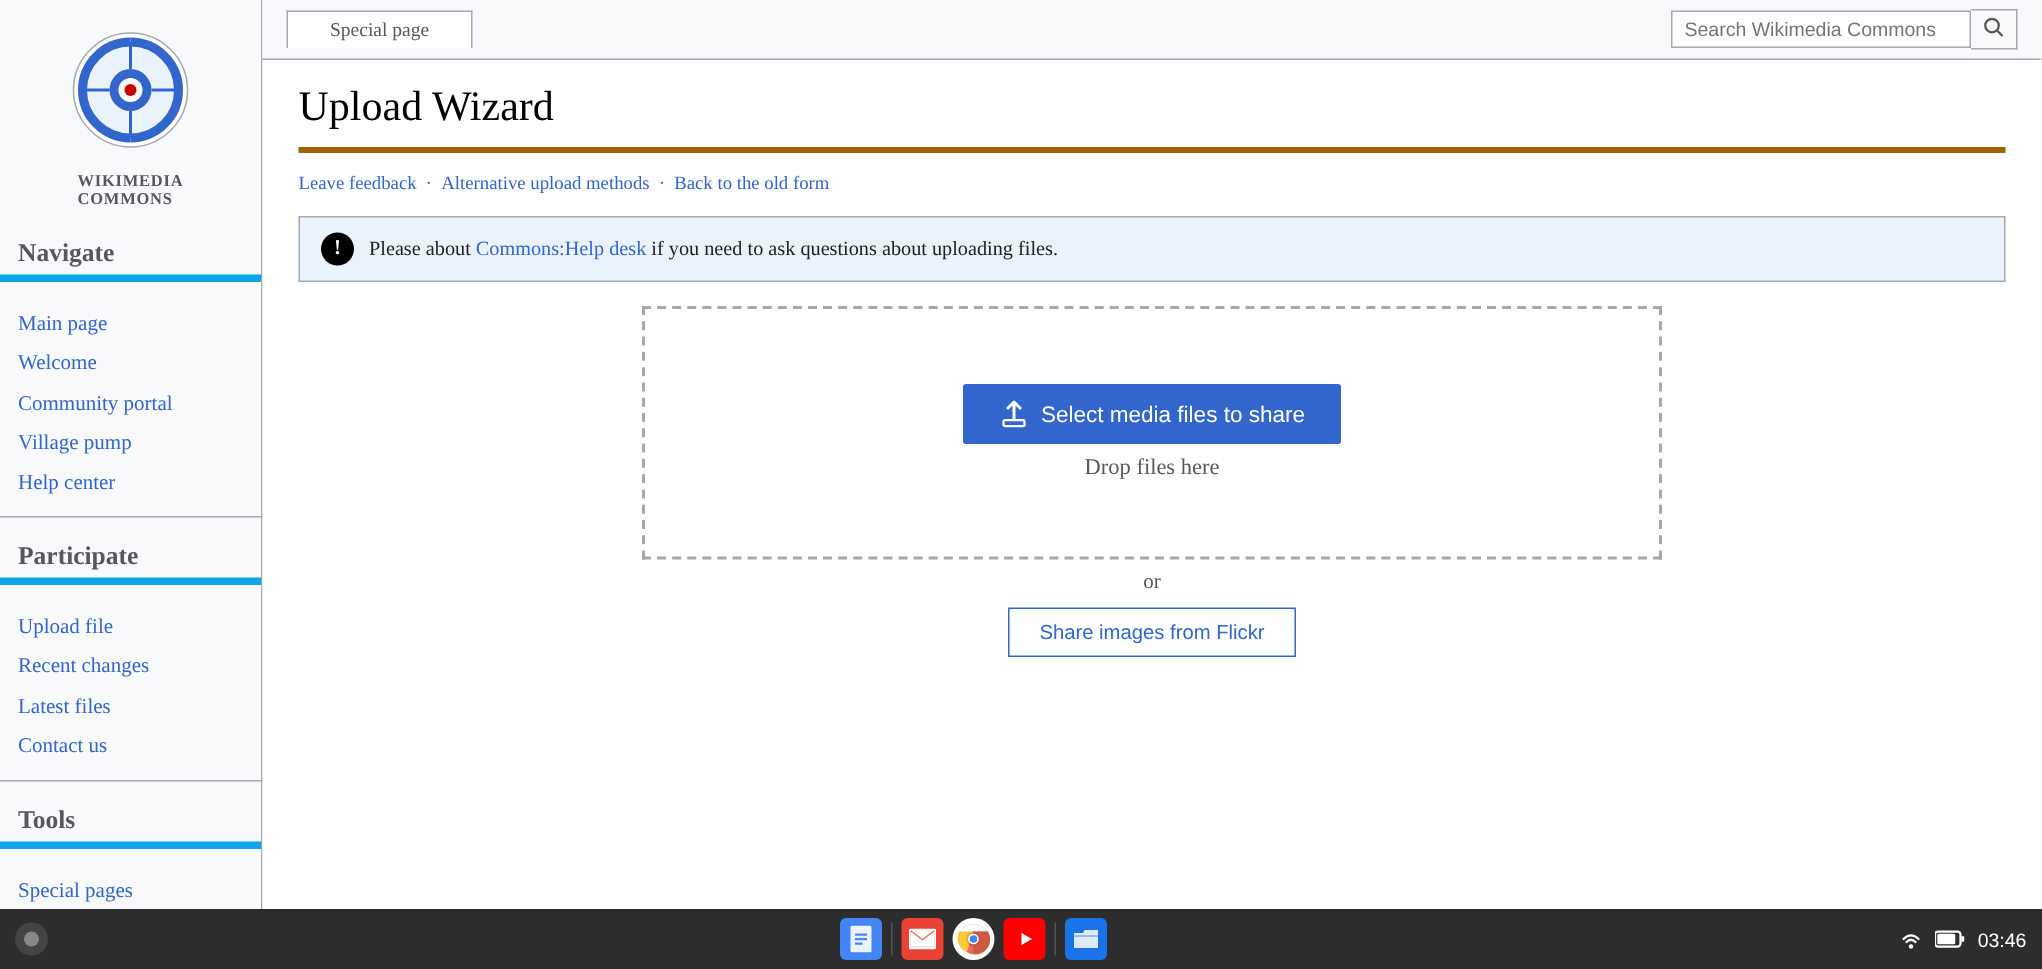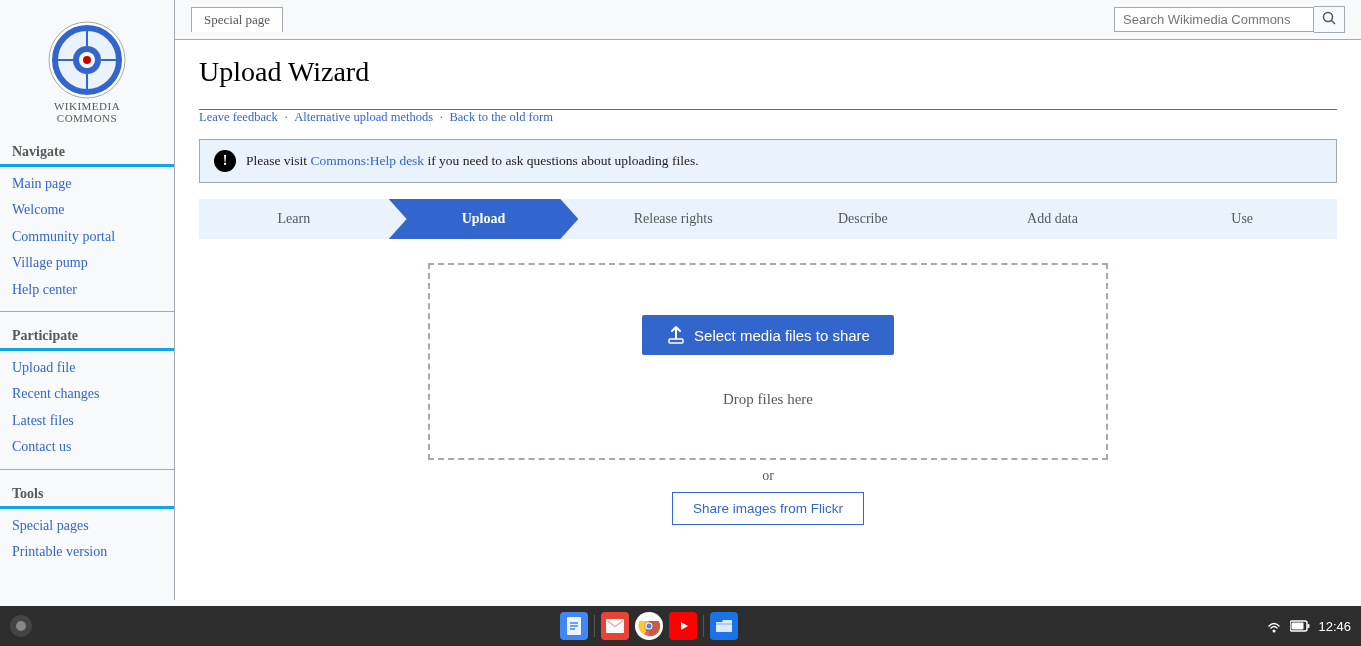--- a/index.html
+++ b/index.html
@@ -18,33 +18,32 @@
       font-size: 12.5px;
     }
     .sidebar-logo {
       display: flex;
       flex-direction: column;
       align-items: center;
       padding: 10px 0 12px;
     }
     .logo-text {
       font-size: 11px;
-      text-align: center;
-      color: #54595d;
-      font-weight: normal;
+      color: #54595d;
+      font-weight: bold;
       letter-spacing: 0.5px;
-      margin-top: 0;
+      margin-top: 15px;
     }
     .sidebar-section-title {
       color: #54595d;
-      font-size: 14px;
+      font-size: 17px;
       font-weight: bold;
       padding: 8px 12px 4px;
-      border-bottom: 3px solid #0ea5e9;
-      margin-bottom: 4px;
+      border-bottom: 5px solid #0ea5e9;
+      margin-bottom: 16px;
     }
     .sidebar-link {
       display: block;
       padding: 2px 12px;
       color: #3366cc;
       text-decoration: none;
       font-size: 14px;
       line-height: 1.6;
     }
     .sidebar-divider {
@@ -68,21 +67,21 @@
       display: flex;
       align-items: center;
       justify-content: space-between;
       min-height: 36px;
     }
     .special-page-tab {
       font-size: 13px;
       color: #54595d;
       border: 1px solid #a2a9b1;
       border-bottom: none;
-      padding: 4px 12px;
+      padding: 4px 28px;
       background: #fff;
       margin-right: 4px;
     }
     .search-bar {
       display: flex;
       align-items: center;
     }
     .search-input {
       border: 1px solid #a2a9b1;
       padding: 4px 8px;
@@ -101,23 +100,23 @@
 
     
     .content-area {
       padding: 16px 24px;
     }
 
     .page-title {
       font-family: 'Linux Libertine', Georgia, serif;
       font-size: 28px;
       font-weight: normal;
-      border-bottom: 1px solid #a16207;
-      padding-bottom: 21px;
-      margin-bottom: 0;
+      border-bottom: 4px solid #a16207;
+      padding-bottom: 10px;
+      margin-bottom: 13px;
       color: #000;
     }
 
     .sub-links {
       font-size: 12.5px;
       margin-bottom: 14px;
     }
     .sub-links a {
       color: #3366cc;
       text-decoration: none;
@@ -186,21 +185,21 @@
       flex-direction: column;
       align-items: center;
     }
     .drop-zone {
       width: 680px;
       border: 2px dashed #a2a9b1;
       padding: 50px 20px;
       display: flex;
       flex-direction: column;
       align-items: center;
-      gap: 36px;
+      gap: 8px;
       background: #fff;
     }
     .select-btn {
       background: #3366cc;
       color: #fff;
       border: none;
       padding: 10px 24px;
       font-size: 15px;
       cursor: pointer;
       display: flex;
@@ -334,46 +333,26 @@
         <a href="#">Leave feedback</a>
         <span> · </span>
         <a href="#">Alternative upload methods</a>
         <span> · </span>
         <a href="#">Back to the old form</a>
       </div>
 
       <div class="notice-box">
         <div class="notice-icon">!</div>
         <div>
-          <span>Please visit</span>
+          <span>Please about</span>
           <a href="#"> <span>Commons:Help desk</span></a>
           <span> </span><span>if you need to ask questions about uploading files.</span>
         </div>
       </div>
 
-      <div class="steps-bar">
-        <div class="step">
-          <span>Learn</span>
-        </div>
-        <div class="step active">
-          <span>Upload</span>
-        </div>
-        <div class="step">
-          <span>Release rights</span>
-        </div>
-        <div class="step">
-          <span>Describe</span>
-        </div>
-        <div class="step">
-          <span>Add data</span>
-        </div>
-        <div class="step">
-          <span>Use</span>
-        </div>
-      </div>
 
       <div class="upload-container">
         <div class="drop-zone">
           <button class="select-btn">
             <svg width="20" height="20" viewBox="0 0 20 20">
               <path d="M10 2 L10 13 M6 6 L10 2 L14 6" fill="none" stroke="#fff" stroke-width="2" stroke-linecap="round" stroke-linejoin="round"></path>
               <rect x="3" y="14" width="14" height="4" rx="1" fill="none" stroke="#fff" stroke-width="1.5"></rect>
             </svg>
             <span>Select media files to share</span>
           </button>
@@ -456,15 +435,15 @@
       <path d="M5 10 Q8 7 11 10" fill="none" stroke="#fff" stroke-width="1.5" stroke-linecap="round"></path>
       <path d="M3 8 Q8 3 13 8" fill="none" stroke="#fff" stroke-width="1.5" stroke-linecap="round"></path>
       <circle cx="8" cy="13" r="1.5" fill="#fff"></circle>
     </svg>
 
     <svg width="20" height="12" viewBox="0 0 20 12">
       <rect x="0" y="1" width="17" height="10" rx="2" fill="none" stroke="#fff" stroke-width="1.5"></rect>
       <rect x="1.5" y="2.5" width="12" height="7" rx="1" fill="#fff"></rect>
       <rect x="17.5" y="4" width="2" height="4" rx="1" fill="#fff"></rect>
     </svg>
-    <span class="time-text">12:46</span>
+    <span class="time-text">03:46</span>
   </div>
 </div>
 
 </body></html>

